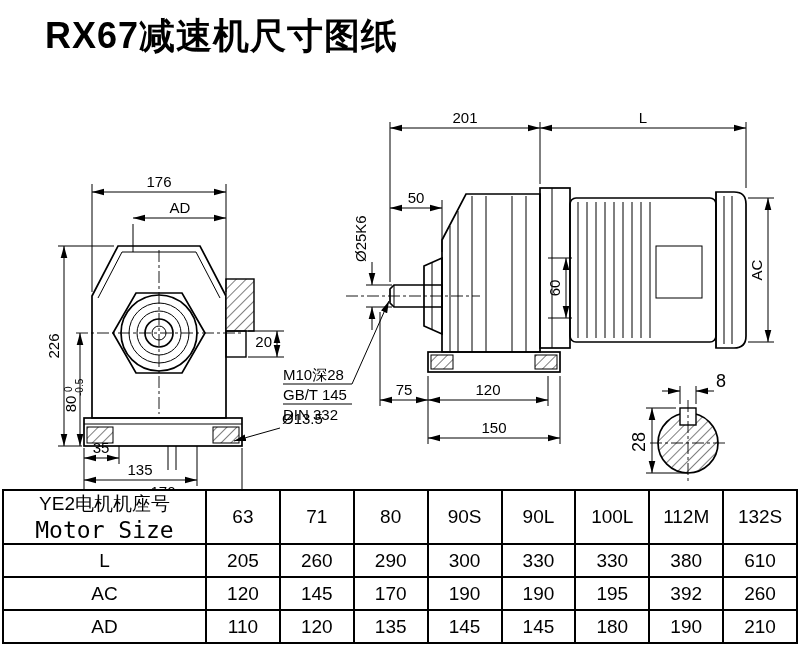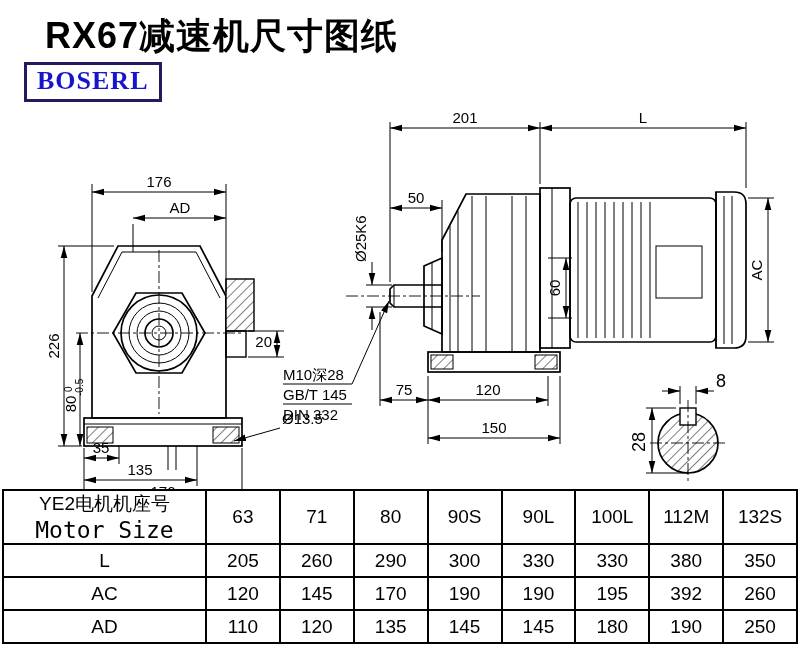--- a/index.html
+++ b/index.html
@@ -27,23 +27,20 @@
   .dim-table .mono { font-family:"DejaVu Sans Mono", monospace; font-size:23px; }
   .dim-table col.c0 { width:203px; }
 </style>
 </head>
 <body>
 
 <div class="sheet">
 
   <div class="title">RX67减速机尺寸图纸</div>
 
-  <div class="logo-box">
-    <span>BOSERL</span>
-  </div>
 
   <svg class="drawing" width="800" height="490" viewBox="0 0 800 490" xmlns="http://www.w3.org/2000/svg">
     <defs>
       <marker id="aE" markerWidth="13" markerHeight="10" refX="12" refY="4.5" orient="auto" markerUnits="userSpaceOnUse">
           <path d="M0,1.2 L12,4.5 L0,7.8 Z" fill="#000"></path>
         </marker>
       <marker id="aS" markerWidth="13" markerHeight="10" refX="0" refY="4.5" orient="auto" markerUnits="userSpaceOnUse">
           <path d="M12,1.2 L0,4.5 L12,7.8 Z" fill="#000"></path>
         </marker>
       <pattern id="hatch" width="7" height="7" patternUnits="userSpaceOnUse" patternTransform="rotate(45)">
@@ -257,21 +254,21 @@
       </tr>
       <tr>
         <td>L</td>
         <td>205</td>
         <td>260</td>
         <td>290</td>
         <td>300</td>
         <td>330</td>
         <td>330</td>
         <td>380</td>
-        <td>350</td>
+        <td>610</td>
       </tr>
       <tr>
         <td>AC</td>
         <td>120</td>
         <td>145</td>
         <td>170</td>
         <td>190</td>
         <td>190</td>
         <td>195</td>
         <td>392</td>
@@ -279,18 +276,18 @@
       </tr>
       <tr>
         <td>AD</td>
         <td>110</td>
         <td>120</td>
         <td>135</td>
         <td>145</td>
         <td>145</td>
         <td>180</td>
         <td>190</td>
-        <td>250</td>
+        <td>210</td>
       </tr>
     </tbody>
   </table>
 
 </div>
 
 </body></html>

